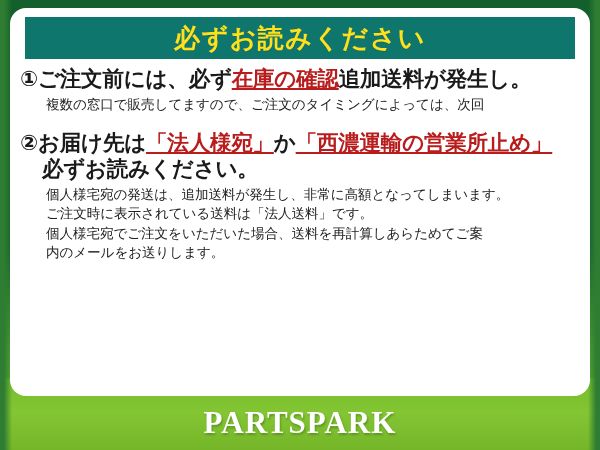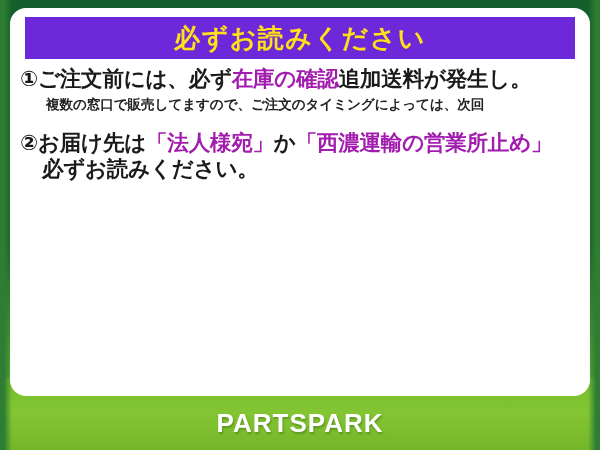--- a/index.html
+++ b/index.html
@@ -55,21 +55,21 @@
     overflow: hidden;
   }
 
   
   #header-bar {
     position: absolute;
     left: 15px;
     top: 9px;
     width: 550px;
     height: 42px;
-    background: #6d28d9;
+    background: #0f766e;
     display: flex;
     align-items: center;
     justify-content: center;
   }
   #header-title {
     color: #ffe01a;
     font-size: 26px;
     font-weight: bold;
     letter-spacing: 1.5px;
     line-height: 1;
@@ -90,40 +90,41 @@
 
   .headline {
     color: #1a1a1a;
     font-size: 21.5px;
     font-weight: bold;
     line-height: 1.22;
     letter-spacing: -0.2px;
     white-space: nowrap;
   }
   .headline .hl {
-    color: #a21caf;
+    color: #b91c1c;
+    text-decoration: underline;
   }
   .headline .num {
     font-size: 21.5px;
     font-weight: bold;
   }
   .subline {
     color: #1a1a1a;
     font-size: 21.5px;
     font-weight: bold;
     line-height: 1.22;
     letter-spacing: -0.2px;
     padding-left: 22px;
     white-space: nowrap;
   }
 
   .body-text {
     color: #222222;
     font-size: 13.6px;
-    font-weight: bold;
+    font-weight: normal;
     line-height: 1.42;
     padding-left: 26px;
     letter-spacing: -0.1px;
     margin-top: 3px;
     white-space: nowrap;
   }
   .body-text div { white-space: nowrap; }
 
   
   #item-1 { margin-top: 2px; }
@@ -135,24 +136,24 @@
     position: absolute;
     left: 0; right: 0;
     bottom: 0;
     height: 54px;
     display: flex;
     align-items: center;
     justify-content: center;
   }
   #logo-text {
     color: #ffffff;
-    font-size: 26px;
+    font-size: 31px;
     font-weight: bold;
     letter-spacing: 1px;
-    font-family: Liberation Sans, sans-serif;
+    font-family: Liberation Serif, serif;
     text-shadow: 1px 2px 2px rgba(60,100,20,0.45);
   }
 </style>
 </head>
 <body>
 
 <div id="banner">
 
   <div id="frame-outer"></div>
   <div id="frame-bottom"></div>
@@ -173,20 +174,26 @@
         <div class="body-text">
           <div>複数の窓口で販売してますので、ご注文のタイミングによっては、次回</div>
         </div>
       </div>
 
       <div class="item" id="item-2">
         <div class="headline">
           <span class="num">②</span><span>お届け先は</span><span class="hl">「法人様宛」</span><span>か</span><span class="hl">「西濃運輸の営業所止め」</span>
         </div>
         <div class="subline">必ずお読みください。</div>
+        <div class="body-text">
+          <div>個人様宅宛の発送は、追加送料が発生し、非常に高額となってしまいます。</div>
+          <div>ご注文時に表示されている送料は「法人送料」です。</div>
+          <div>個人様宅宛でご注文をいただいた場合、送料を再計算しあらためてご案</div>
+          <div>内のメールをお送りします。</div>
+        </div>
       </div>
 
 
     </div>
   </div>
 
   <div id="footer">
     <span id="logo-text">PARTSPARK</span>
   </div>
 

